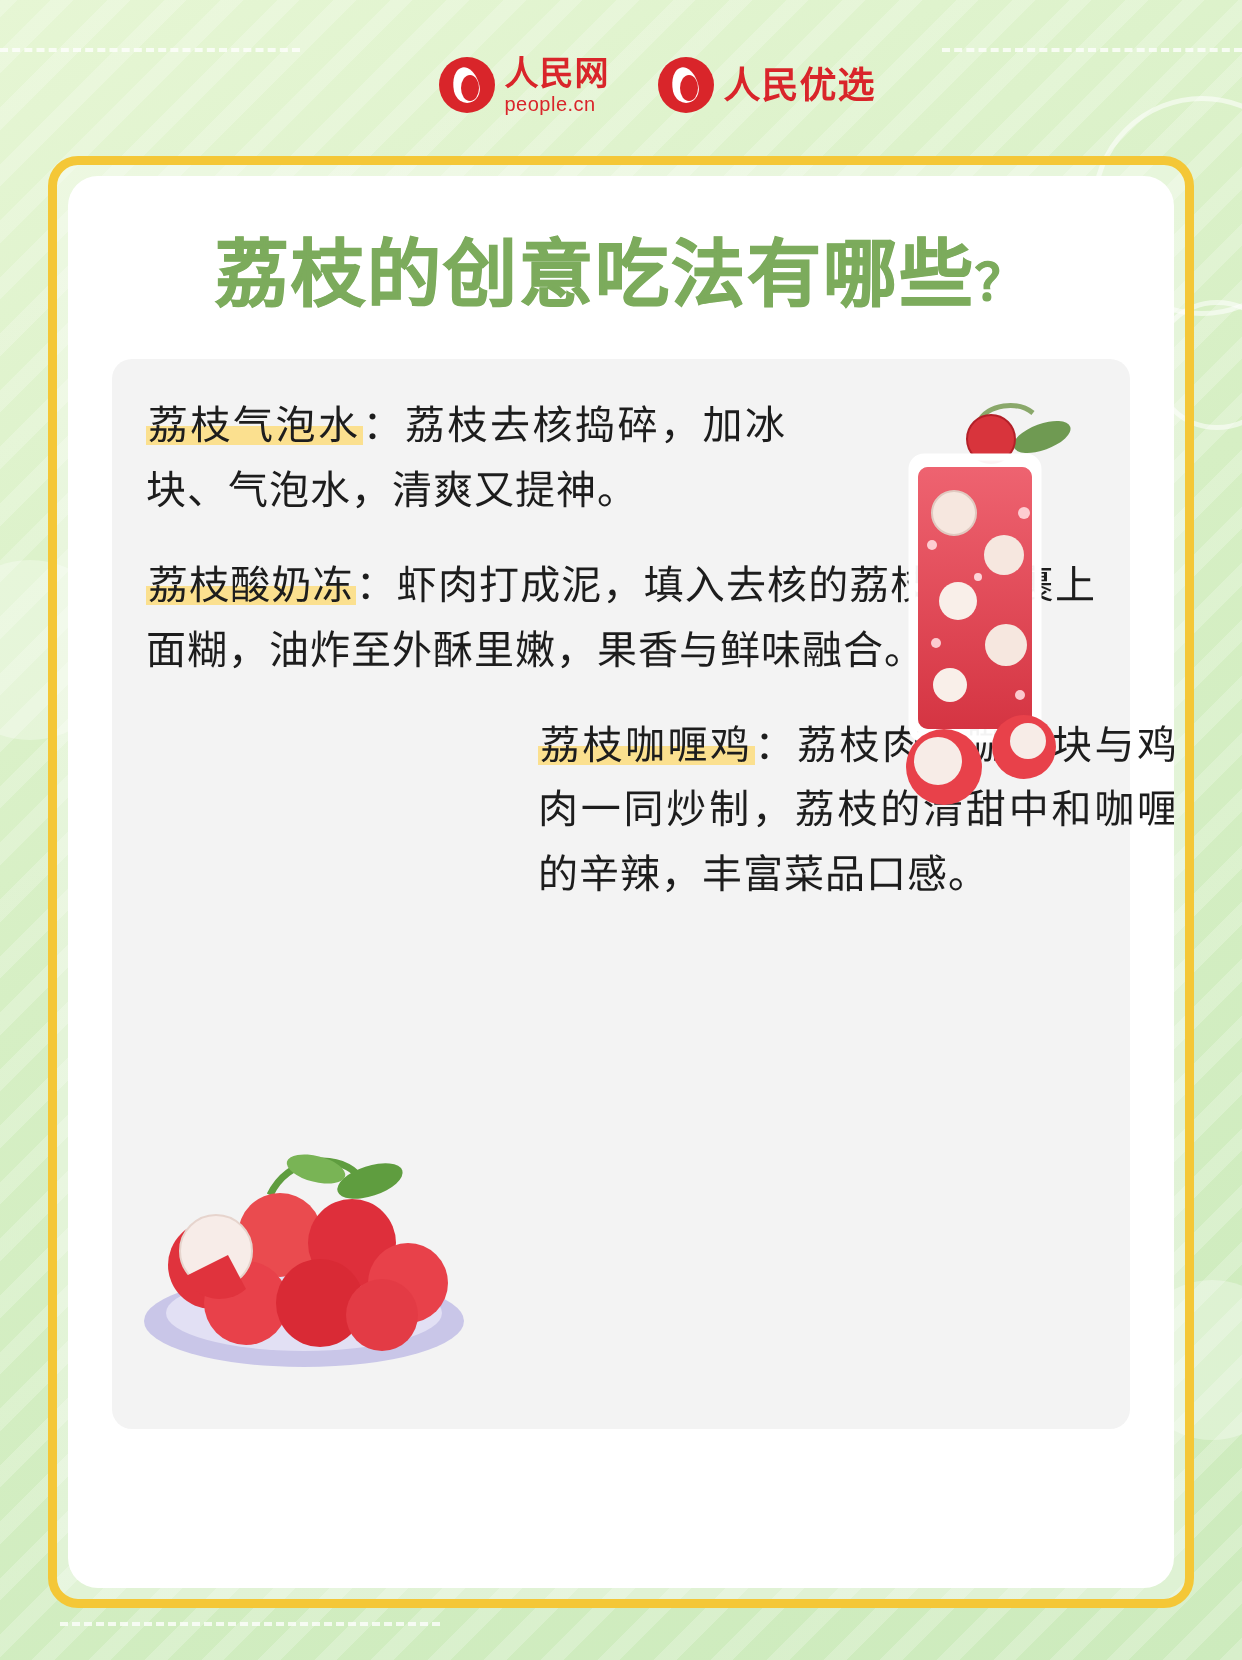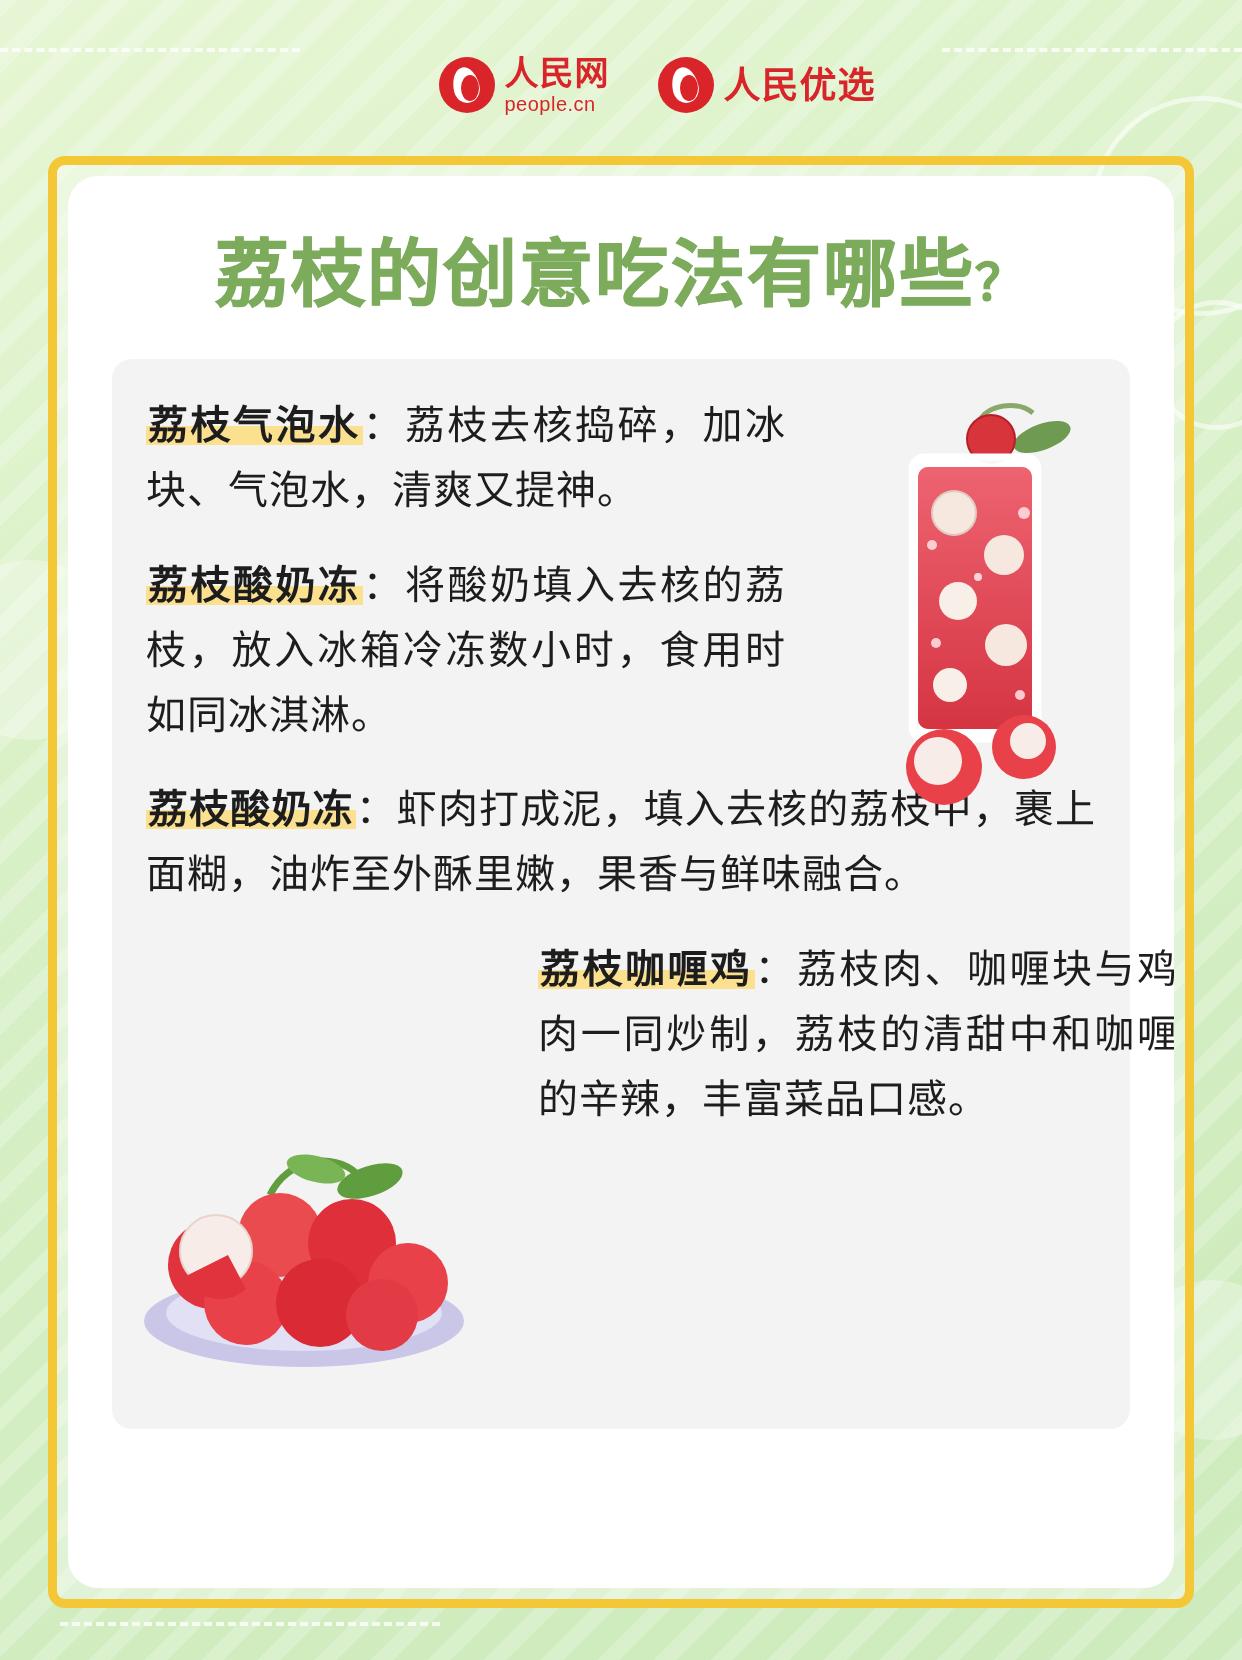--- a/index.html
+++ b/index.html
@@ -115,21 +115,21 @@
   }
 
   
   .card-outer {
     position: absolute;
     left: 48px;
     top: 156px;
     width: 1146px;
     height: 1452px;
     border: 9px solid #f4c737;
-    border-radius: 17px;
+    border-radius: 30px;
     box-sizing: border-box;
     padding: 11px;
     background: rgba(255,255,255,0.35);
     z-index: 4;
   }
   .card-inner {
     width: 100%;
     height: 100%;
     background: #ffffff;
     border-radius: 30px;
@@ -168,21 +168,21 @@
     line-height: 1.62;
     color: #1d1d1d;
     text-align: justify;
     margin: 0 0 30px 0;
     letter-spacing: 1px;
     font-family: "Liberation Sans", "DejaVu Sans", sans-serif;
   }
   .para:last-child { margin-bottom: 0; }
 
   .hl {
-    font-weight: bold;
+    font-weight: normal;
     background: linear-gradient(to bottom, rgba(255,255,255,0) 52%, #fbe08f 52%, #fbe08f 96%, rgba(255,255,255,0) 96%);
     padding: 0 2px;
   }
 
   .p1, .p2 { width: 640px; }
   .p4 {
     width: 640px;
     margin-left: 392px;
   }
 
@@ -275,21 +275,20 @@
 
             <circle cx="116" cy="372" r="38" fill="#e8414a"></circle>
             <circle cx="110" cy="366" r="24" fill="#f7ece7"></circle>
             <circle cx="196" cy="352" r="32" fill="#e8414a"></circle>
             <circle cx="200" cy="346" r="18" fill="#f7ece7"></circle>
           </g>
         </svg>
 
         <p class="para p1"><span class="hl">荔枝气泡水</span><span>：</span><span>荔枝去核捣碎，加冰块、气泡水，清爽又提神。</span></p>
 
-        <p class="para p2"><span class="hl">荔枝酸奶冻</span><span>：</span><span>将酸奶填入去核的荔枝，放入冰箱冷冻数小时，食用时如同冰淇淋。</span></p>
 
         <p class="para p3"><span class="hl">荔枝酸奶冻</span><span>：</span><span>虾肉打成泥，填入去核的荔枝中，裹上面糊，油炸至外酥里嫩，果香与鲜味融合。</span></p>
 
         <p class="para p4"><span class="hl">荔枝咖喱鸡</span><span>：</span><span>荔枝肉、咖喱块与鸡肉一同炒制，荔枝的清甜中和咖喱的辛辣，丰富菜品口感。</span></p>
 
         <svg class="img-plate" viewBox="0 0 368 250">
           <ellipse cx="184" cy="196" rx="160" ry="46" fill="#c9c6e8"></ellipse>
           <ellipse cx="184" cy="188" rx="138" ry="38" fill="#e2e0f4"></ellipse>
           <path d="M150 70 C168 32, 214 28, 236 48" stroke="#5f9d3f" stroke-width="7" fill="none"></path>
           <ellipse cx="250" cy="56" rx="34" ry="15" fill="#5f9d3f" transform="rotate(-18 250 56)"></ellipse>

